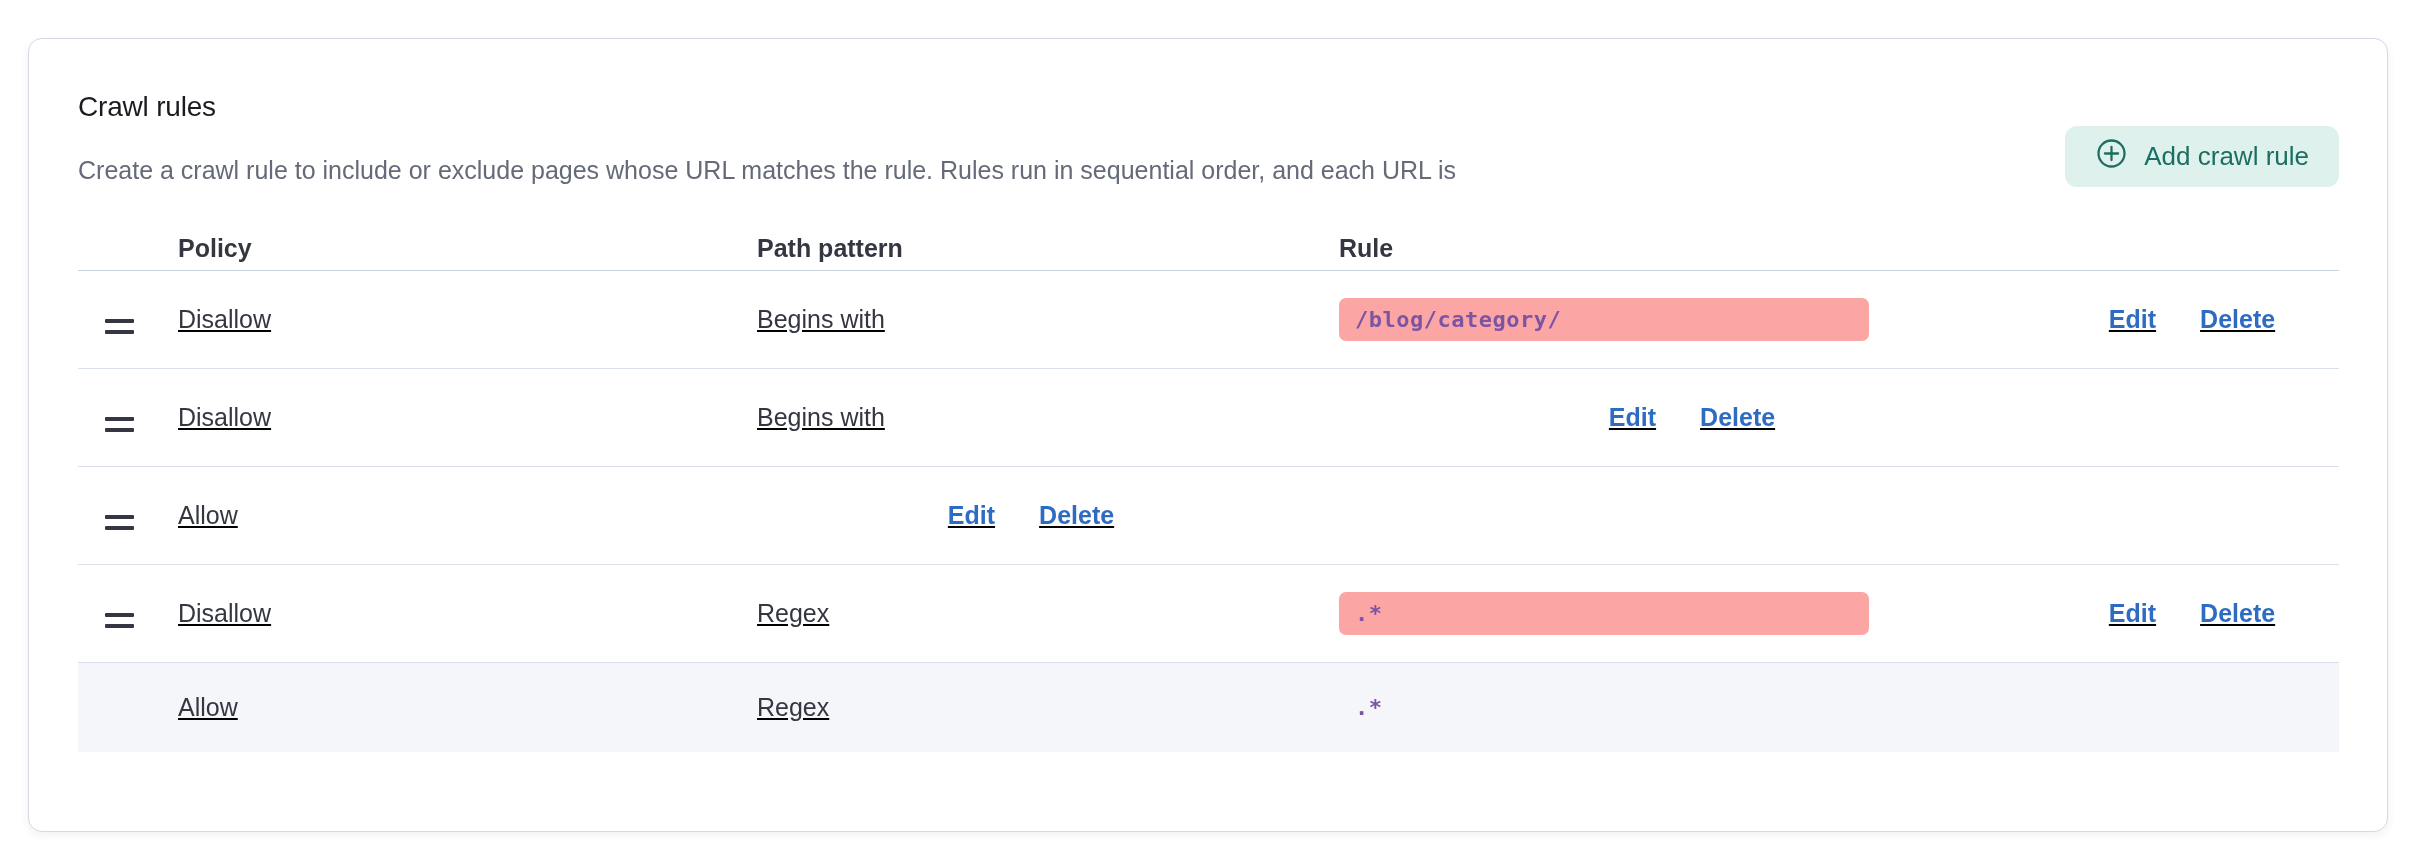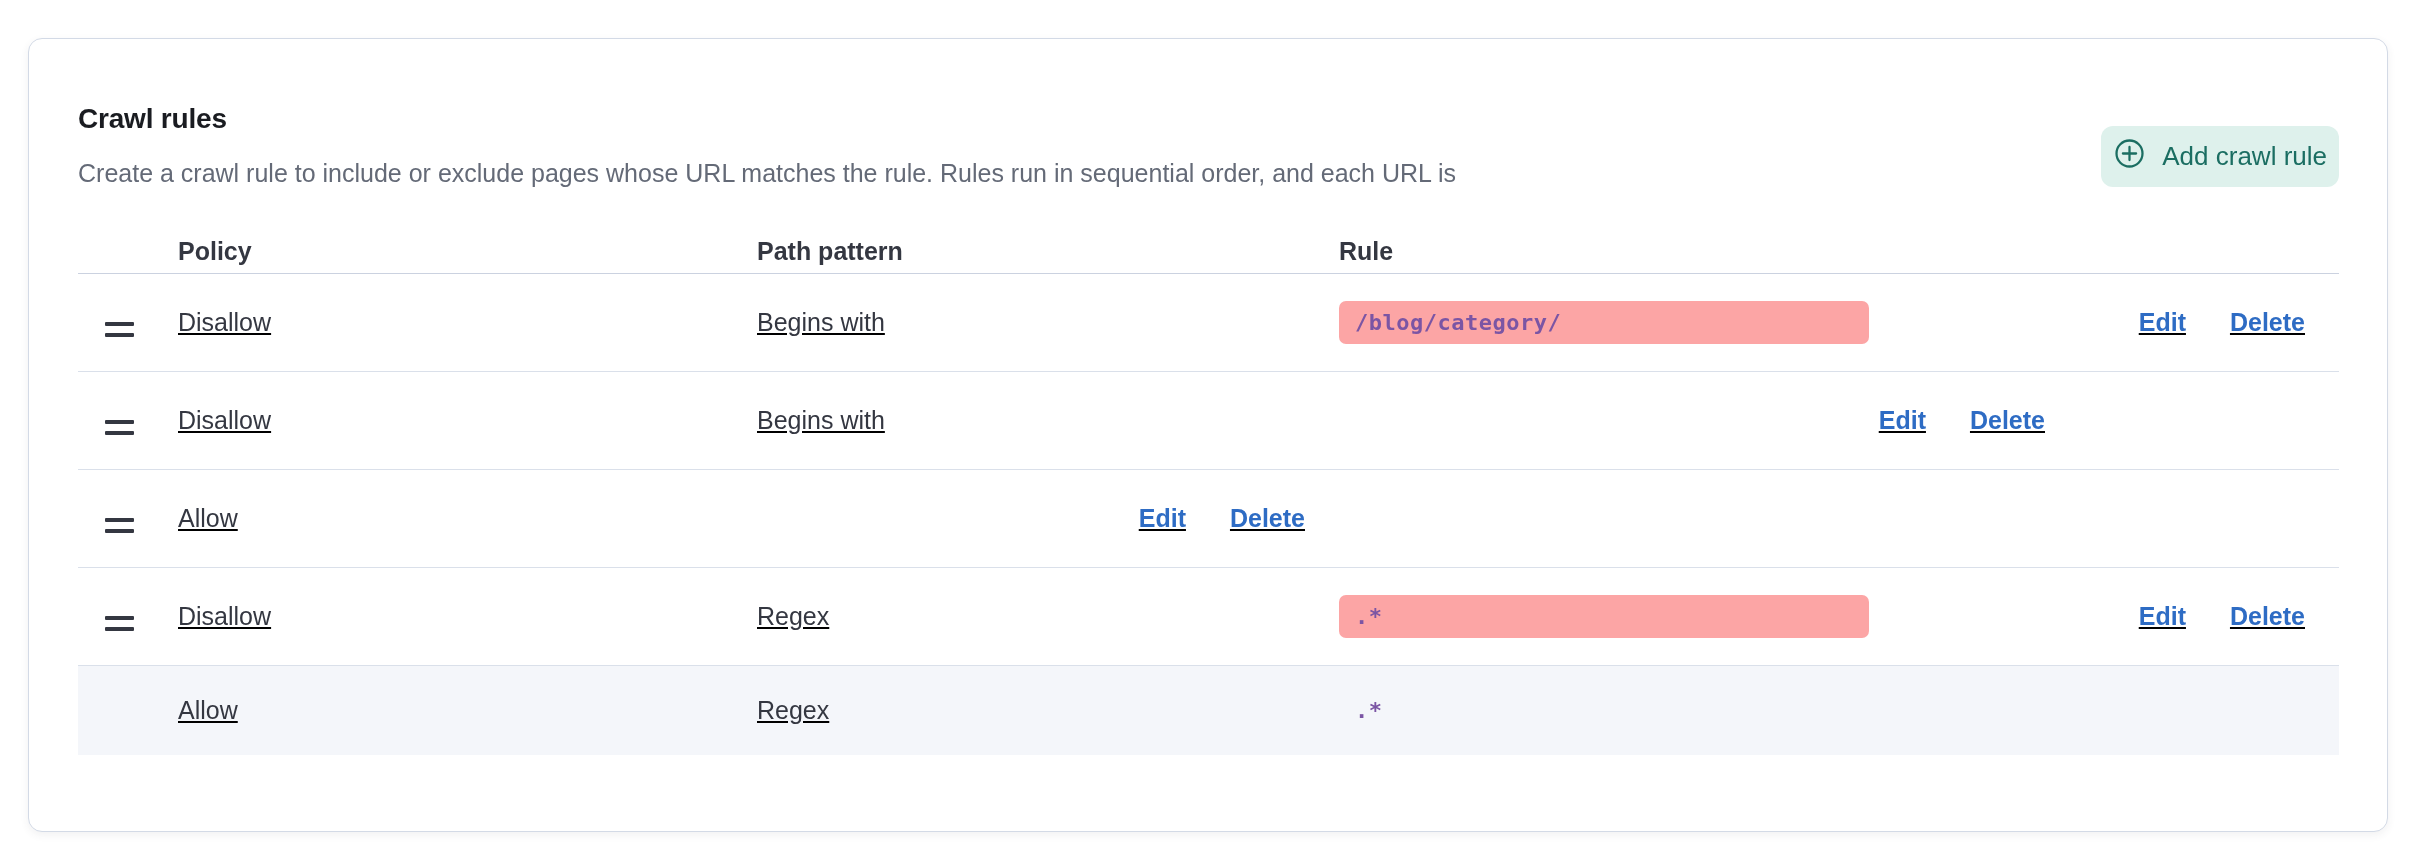--- a/index.html
+++ b/index.html
@@ -23,28 +23,28 @@
   }
 
   
   .panel-header {
     display: flex;
     justify-content: space-between;
     align-items: flex-start;
   }
   .panel-title {
     font-size: 28px;
-    font-weight: 700;
+    font-weight: 400;
     color: #1A1C21;
     letter-spacing: -0.2px;
     line-height: 38px;
-    margin-top: 13px;
+    margin-top: 1px;
   }
   .panel-desc {
-    margin-top: 15px;
+    margin-top: 24px;
     font-size: 25px;
     line-height: 41px;
     color: #646A77;
     max-width: 1700px;
   }
   .panel-desc .desc-line { display: block; }
   .panel-desc .desc-line2-wrap { display: block; }
   .learn-link {
     color: #2563BF;
     font-weight: 600;
@@ -58,21 +58,21 @@
     color: #2563BF;
   }
 
   .add-rule-btn {
     flex: none;
     display: inline-flex;
     align-items: center;
     gap: 16px;
     height: 61px;
     margin-top: 39px;
-    padding: 0 12px;
+    padding: 0 30px;
     background: #DEF1EC;
     color: #1B6E62;
     border: none;
     border-radius: 12px;
     font-family: inherit;
     font-size: 26px;
     font-weight: 500;
     cursor: pointer;
   }
   .plus-circle-icon { display: inline-block; color: #1B6E62; }
@@ -132,21 +132,21 @@
     font-family: "DejaVu Sans Mono", "Liberation Mono", monospace;
     font-size: 22px;
     font-weight: 600;
     color: #7B55A4;
     letter-spacing: 0.5px;
   }
   .default-row .code-chip { background: transparent; }
 
   .actions-cell {
     display: flex;
-    justify-content: flex-end;
+    justify-content: center;
     gap: 44px;
     padding-right: 34px;
   }
   .action-link {
     font-size: 25px;
     font-weight: 600;
     color: #2E6CC4;
     text-decoration: none;
     cursor: pointer;
   }

